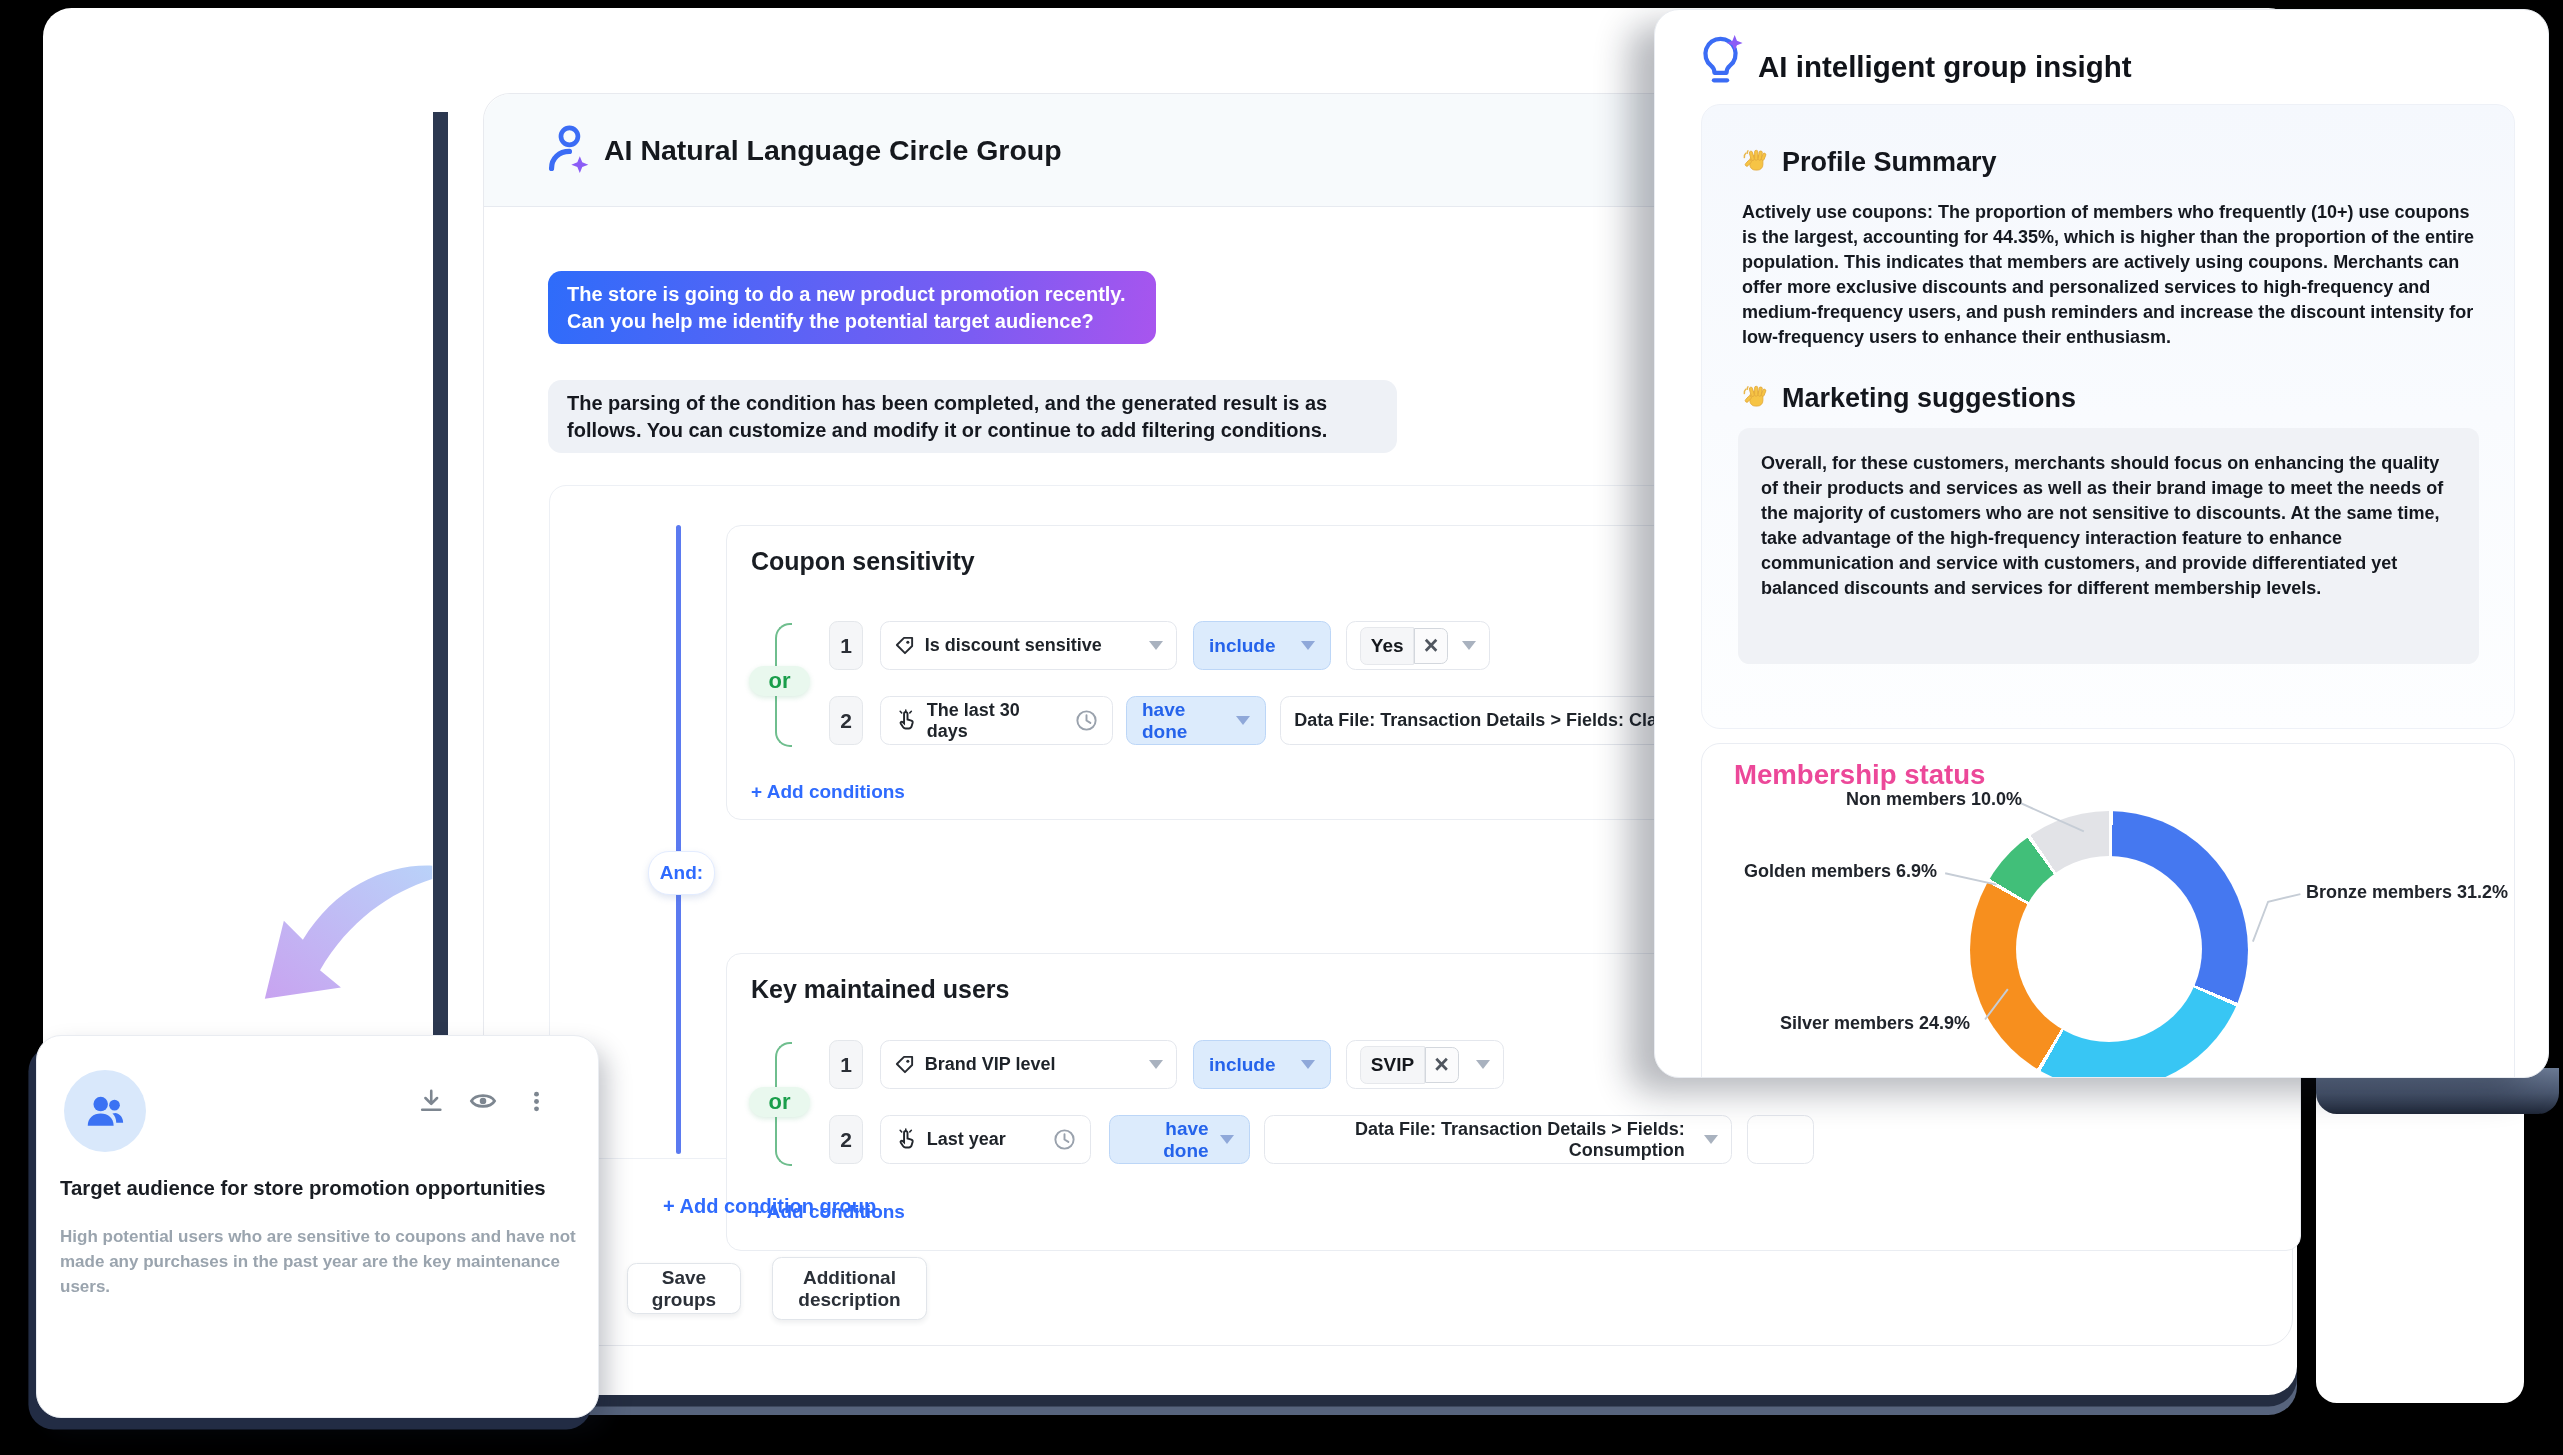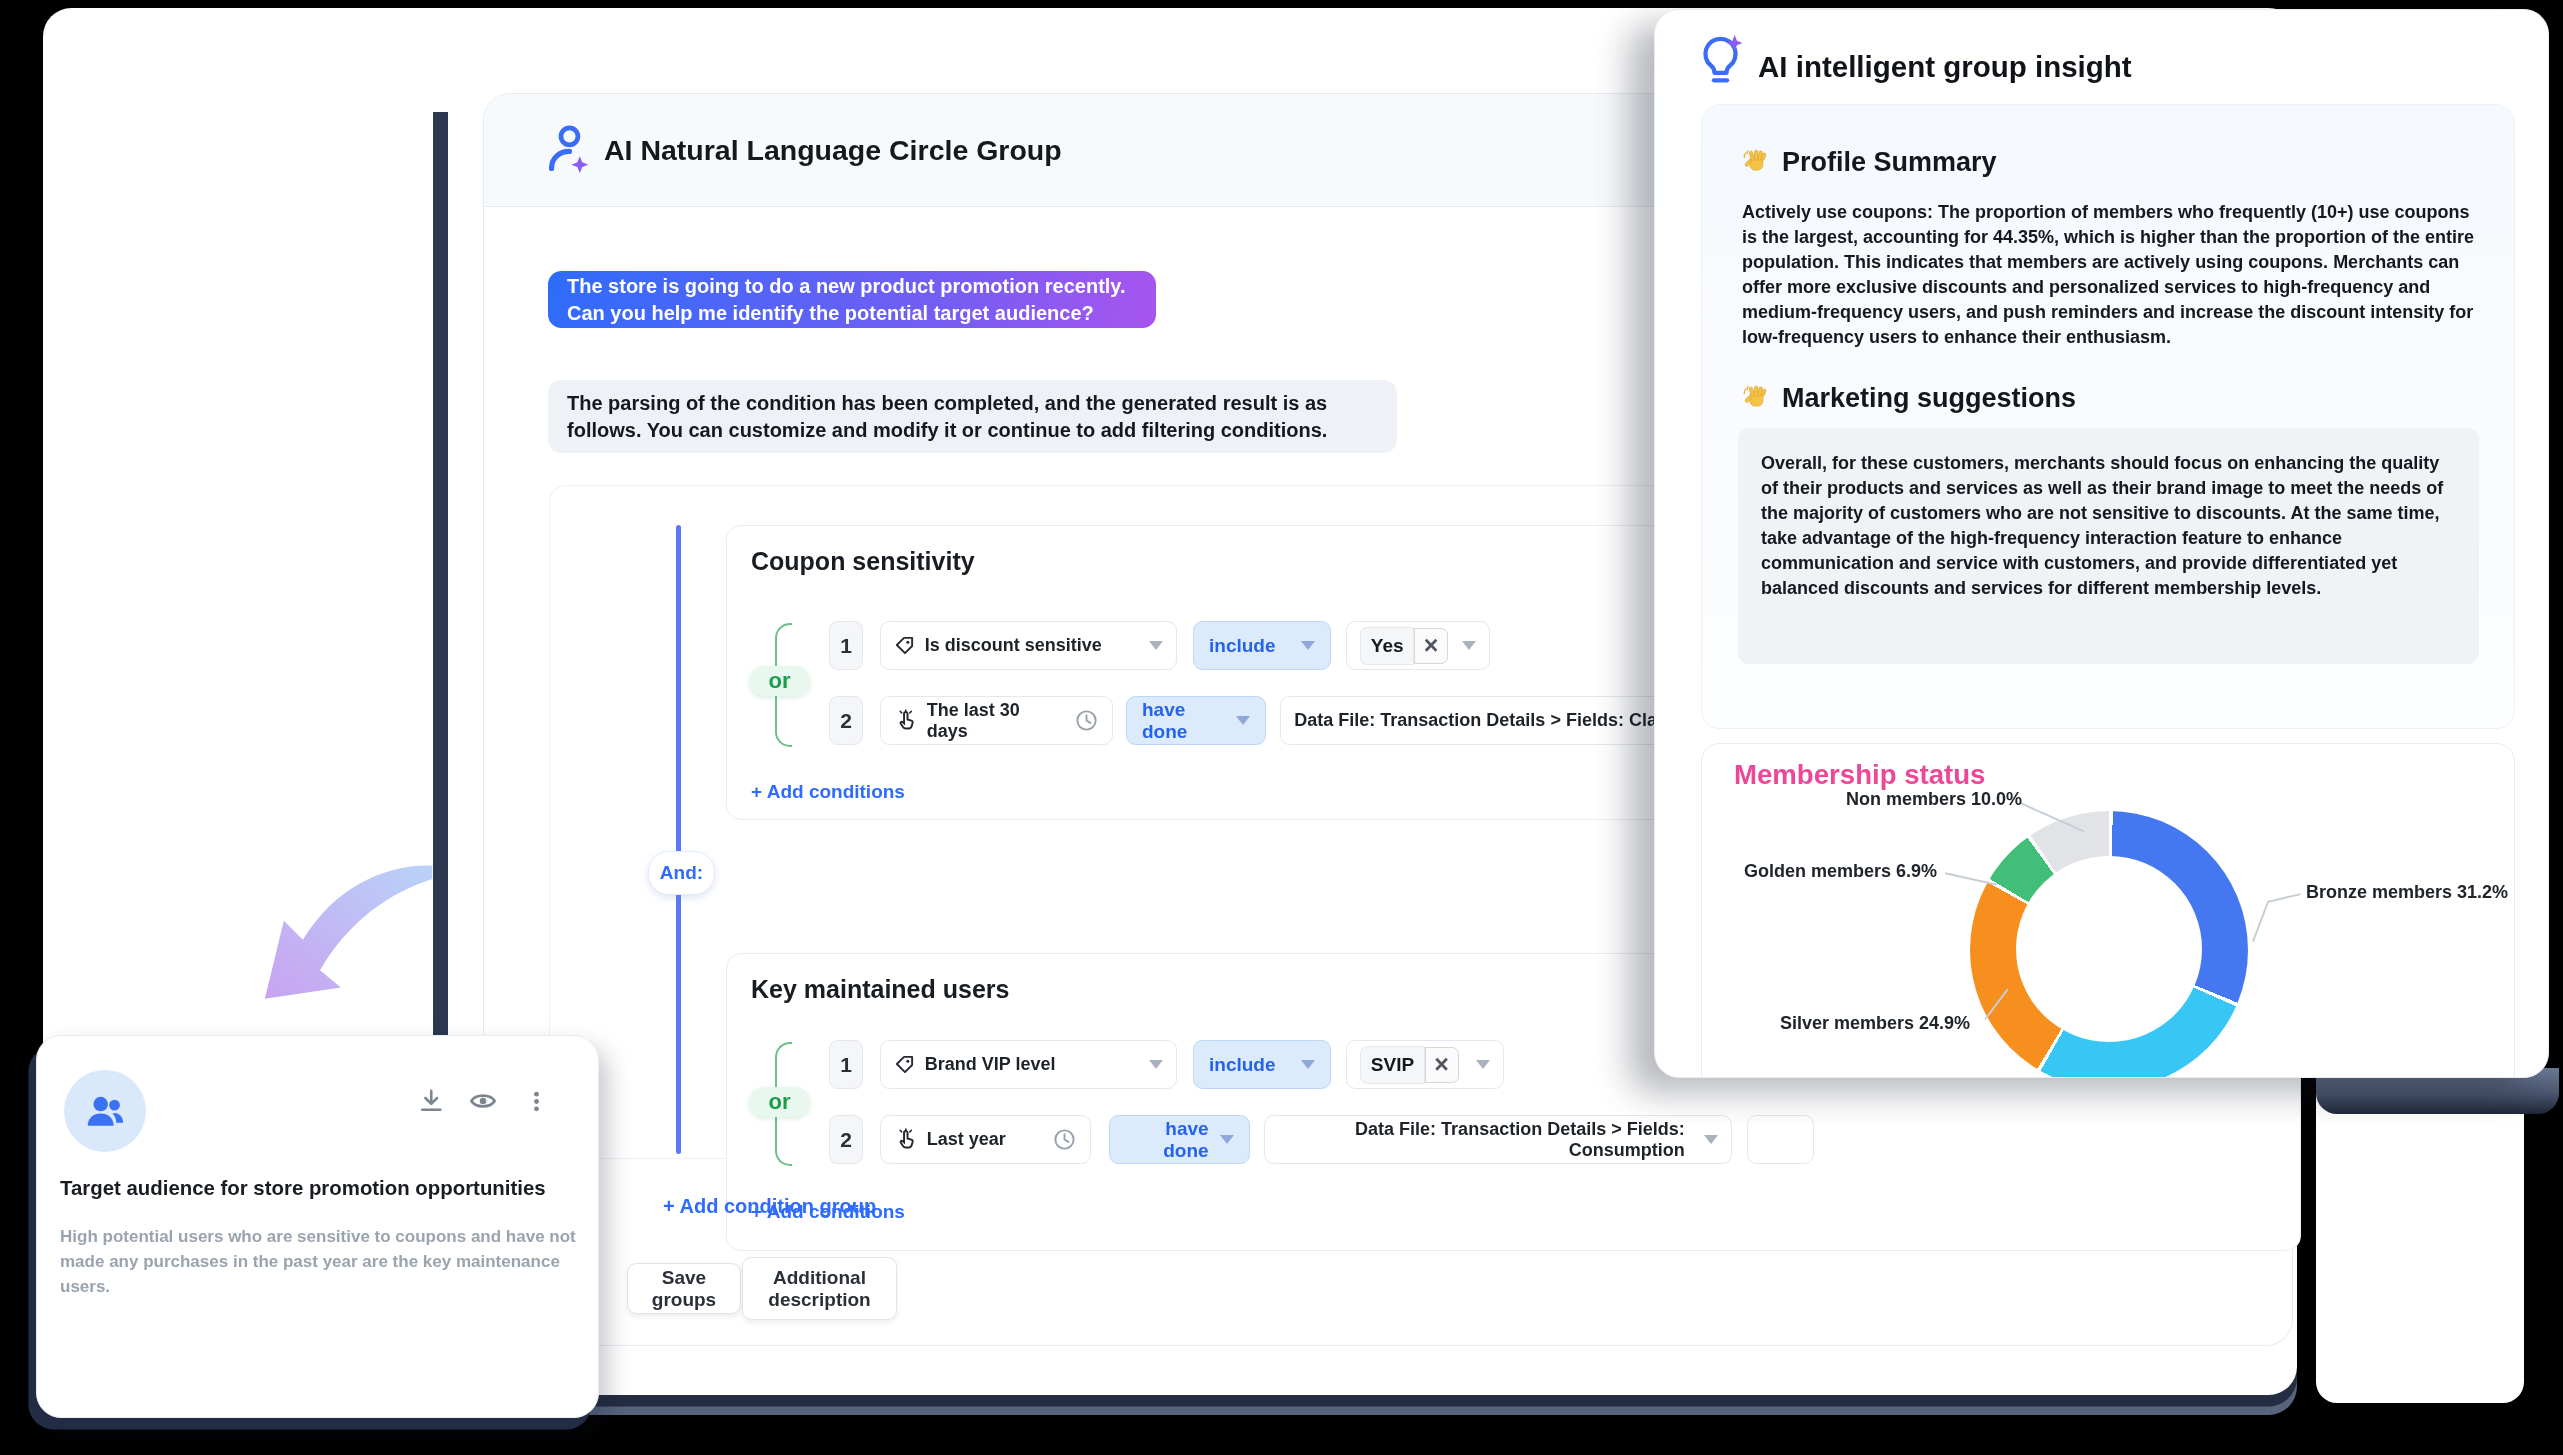--- a/index.html
+++ b/index.html
@@ -12,21 +12,21 @@
   .slate-band{left:2316px;top:1068px;width:243px;height:46px;border-radius:0 0 21px 21px;
     background:linear-gradient(180deg,#6b7a94 0%,#49566e 55%,#1f2738 100%);z-index:5;}
   
   .main-shadow{left:433px;top:112px;width:15px;height:1226px;background:#2c3850;z-index:3;}
   .main-window{left:447px;top:93px;width:1808px;height:1251px;background:#fff;border:1px solid #e8eaef;
     border-radius:27px;z-index:4;margin-left:36px;}
   .mw-header{position:absolute;left:0;top:0;right:0;height:112px;background:#f7fafc;
     border-bottom:1px solid #e7eaf0;border-radius:27px 27px 0 0;}
   .mw-title{position:absolute;left:120px;top:0;height:112px;line-height:112px;font-size:28.5px;
     font-weight:700;color:#15181d;}
-  .bubble-user{position:absolute;left:64px;top:177px;width:608px;height:57px;border-radius:13.3px;
+  .bubble-user{position:absolute;left:64px;top:177px;width:608px;height:73px;border-radius:13.3px;
     background:linear-gradient(100deg,#2e6cfa 0%,#7b5cf2 70%,#a855ee 100%);color:#fff;font-size:20px;
     font-weight:700;line-height:1.33;display:flex;align-items:center;padding:0 19px;box-sizing:border-box;}
   .bubble-assist{position:absolute;left:64px;top:286px;width:849px;height:73px;border-radius:13.3px;
     background:#eef1f6;color:#15181f;font-size:20px;font-weight:700;line-height:1.33;display:flex;
     align-items:center;padding:0 19px;box-sizing:border-box;}
   .wrapper{position:absolute;left:65px;top:391px;width:1713px;height:672px;border:1px solid #edf0f5;border-radius:17px;}
   .vline{position:absolute;left:126px;top:39px;width:4.8px;height:629px;background:#5b7af0;border-radius:2.9px;}
   .and-badge{position:absolute;left:98px;top:365px;width:65px;height:42px;background:#fff;border:1px solid #e3ecff;
     border-radius:21px;box-shadow:0 2.9px 7.6px rgba(80,110,180,.18);color:#2f6bfe;font-size:19px;font-weight:700;
     display:flex;align-items:center;justify-content:center;z-index:2;}
@@ -228,21 +228,21 @@
       </div>
       <div class="field" style="left:1020px;top:161px;width:67px;"></div>
 
       <div class="addlink" style="left:24px;top:247px;">+ Add conditions</div>
     </div>
   </div>
 
   <div class="add-group">+ Add condition group</div>
 
   <div class="btn" style="left:143px;top:1169px;width:114px;height:51px;">Save groups</div>
-  <div class="btn" style="left:258px;top:1163px;width:155px;height:63px;padding:0 8px;">Additional description</div>
+  <div class="btn" style="left:288px;top:1163px;width:155px;height:63px;padding:0 8px;">Additional description</div>
 </div>
 
 <div class="abs" style="left:242px;top:858px;z-index:5;">
   <svg width="195" height="157" viewBox="0 0 205 165">
     <defs>
       <linearGradient id="arrg" x1="0" y1="1" x2="1" y2="0">
         <stop offset="0" stop-color="#c8a3f0"></stop>
           <stop offset="1" stop-color="#b9d2f9"></stop>
       </linearGradient>
     </defs>

